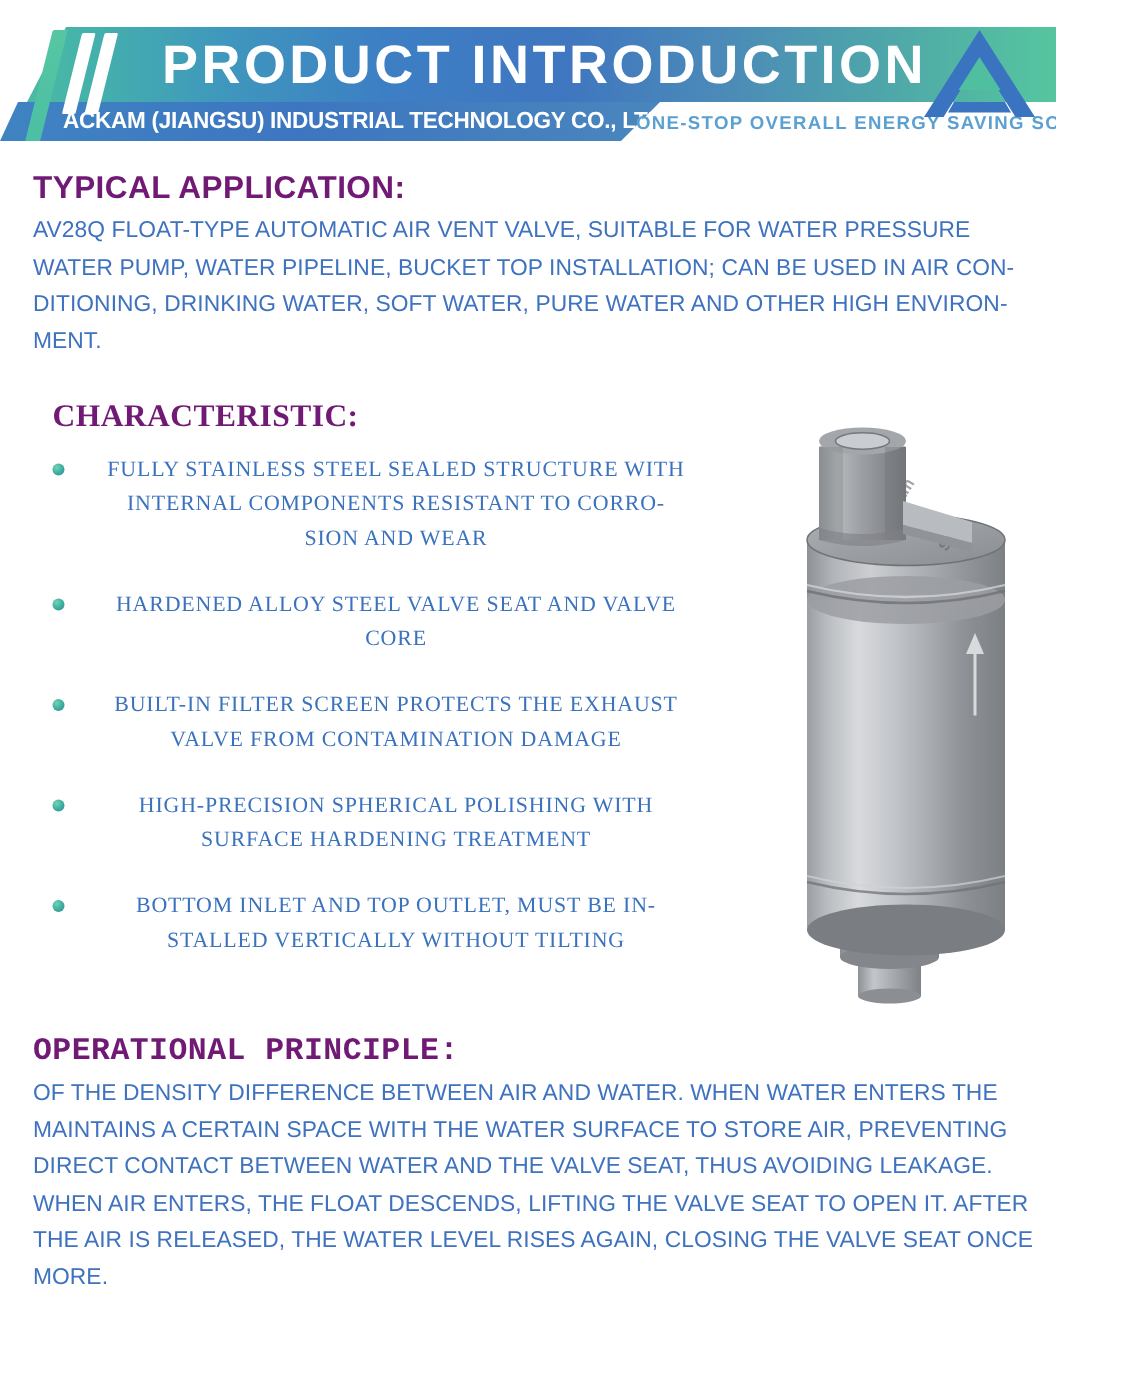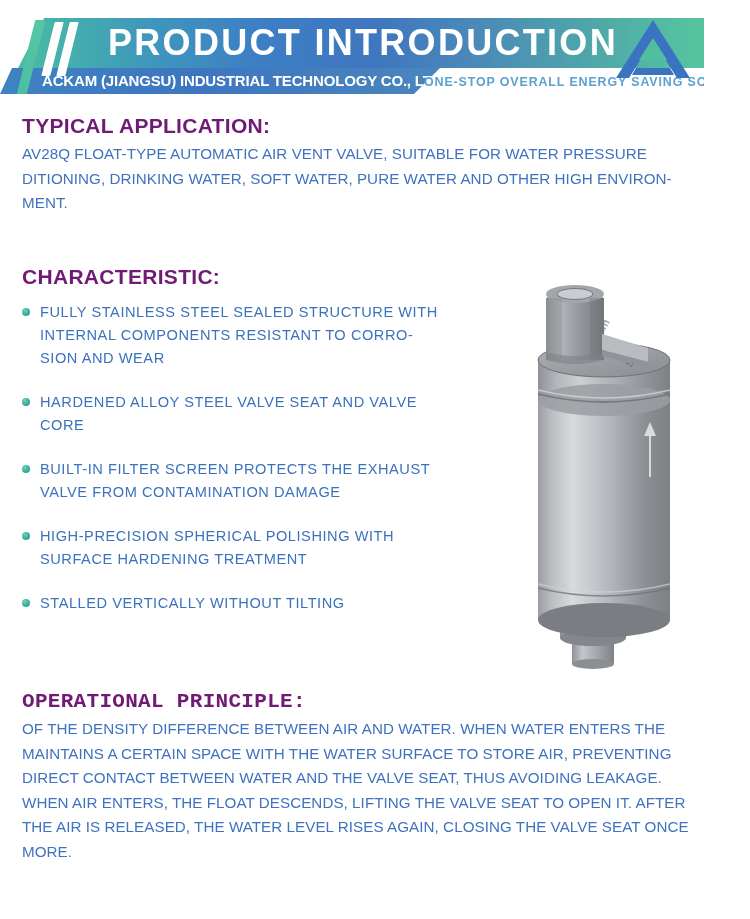--- a/index.html
+++ b/index.html
@@ -125,24 +125,24 @@
     font-weight: normal;
     line-height: 24.5px;
     letter-spacing: 0.05px;
   }
 
   .body-text .ln { display: block; white-space: nowrap; }
 
   #typical-application { position: absolute; left: 22px; top: 114px; }
   #typical-application .section-heading { margin-bottom: 4px; }
 
-  #characteristic { position: absolute; left: 22px; top: 265px; }
+  #characteristic { position: absolute; left: 35px; top: 265px; font-family: Liberation Serif, serif; }
   #characteristic .section-heading { margin-bottom: 12px; }
 
-  .bullet-list { list-style: none; width: 440px; }
+  .bullet-list { list-style: none; width: 440px; text-align: center; }
 
   .bullet-item {
     position: relative;
     padding-left: 18px;
     margin-bottom: 21px;
   }
   .bullet-item:last-child { margin-bottom: 0; }
 
   .bullet-dot {
     position: absolute;
@@ -196,20 +196,21 @@
     <path d="M39 20 L53 42 L25 42 Z" fill="#4fbfa0"></path>
 
     <path d="M22 50 L56 50 L60 57 L18 57 Z" fill="#3a74c0"></path>
   </svg>
 </div>
 
 <section id="typical-application">
   <h2 class="section-heading">TYPICAL APPLICATION:</h2>
   <div class="body-text">
     <span class="ln">AV28Q FLOAT-TYPE AUTOMATIC AIR VENT VALVE, SUITABLE FOR WATER PRESSURE</span>
+    <span class="ln">WATER PUMP, WATER PIPELINE, BUCKET TOP INSTALLATION; CAN BE USED IN AIR CON-</span>
     <span class="ln">DITIONING, DRINKING WATER, SOFT WATER, PURE WATER AND OTHER HIGH ENVIRON-</span>
     <span class="ln">MENT.</span>
   </div>
 </section>
 
 <section id="characteristic">
   <h2 class="section-heading">CHARACTERISTIC:</h2>
 
   <ul class="bullet-list">
 
@@ -242,20 +243,21 @@
       <span class="bullet-dot"></span>
       <div class="bullet-text">
         <span class="ln">HIGH-PRECISION SPHERICAL POLISHING WITH</span>
         <span class="ln">SURFACE HARDENING TREATMENT</span>
       </div>
     </li>
 
     <li class="bullet-item">
       <span class="bullet-dot"></span>
       <div class="bullet-text">
+        <span class="ln">BOTTOM INLET AND TOP OUTLET, MUST BE IN-</span>
         <span class="ln">STALLED VERTICALLY WITHOUT TILTING</span>
       </div>
     </li>
 
   </ul>
 </section>
 
 <div class="product-figure">
   <svg viewBox="0 0 210 400" width="210" height="400">
     <defs>

